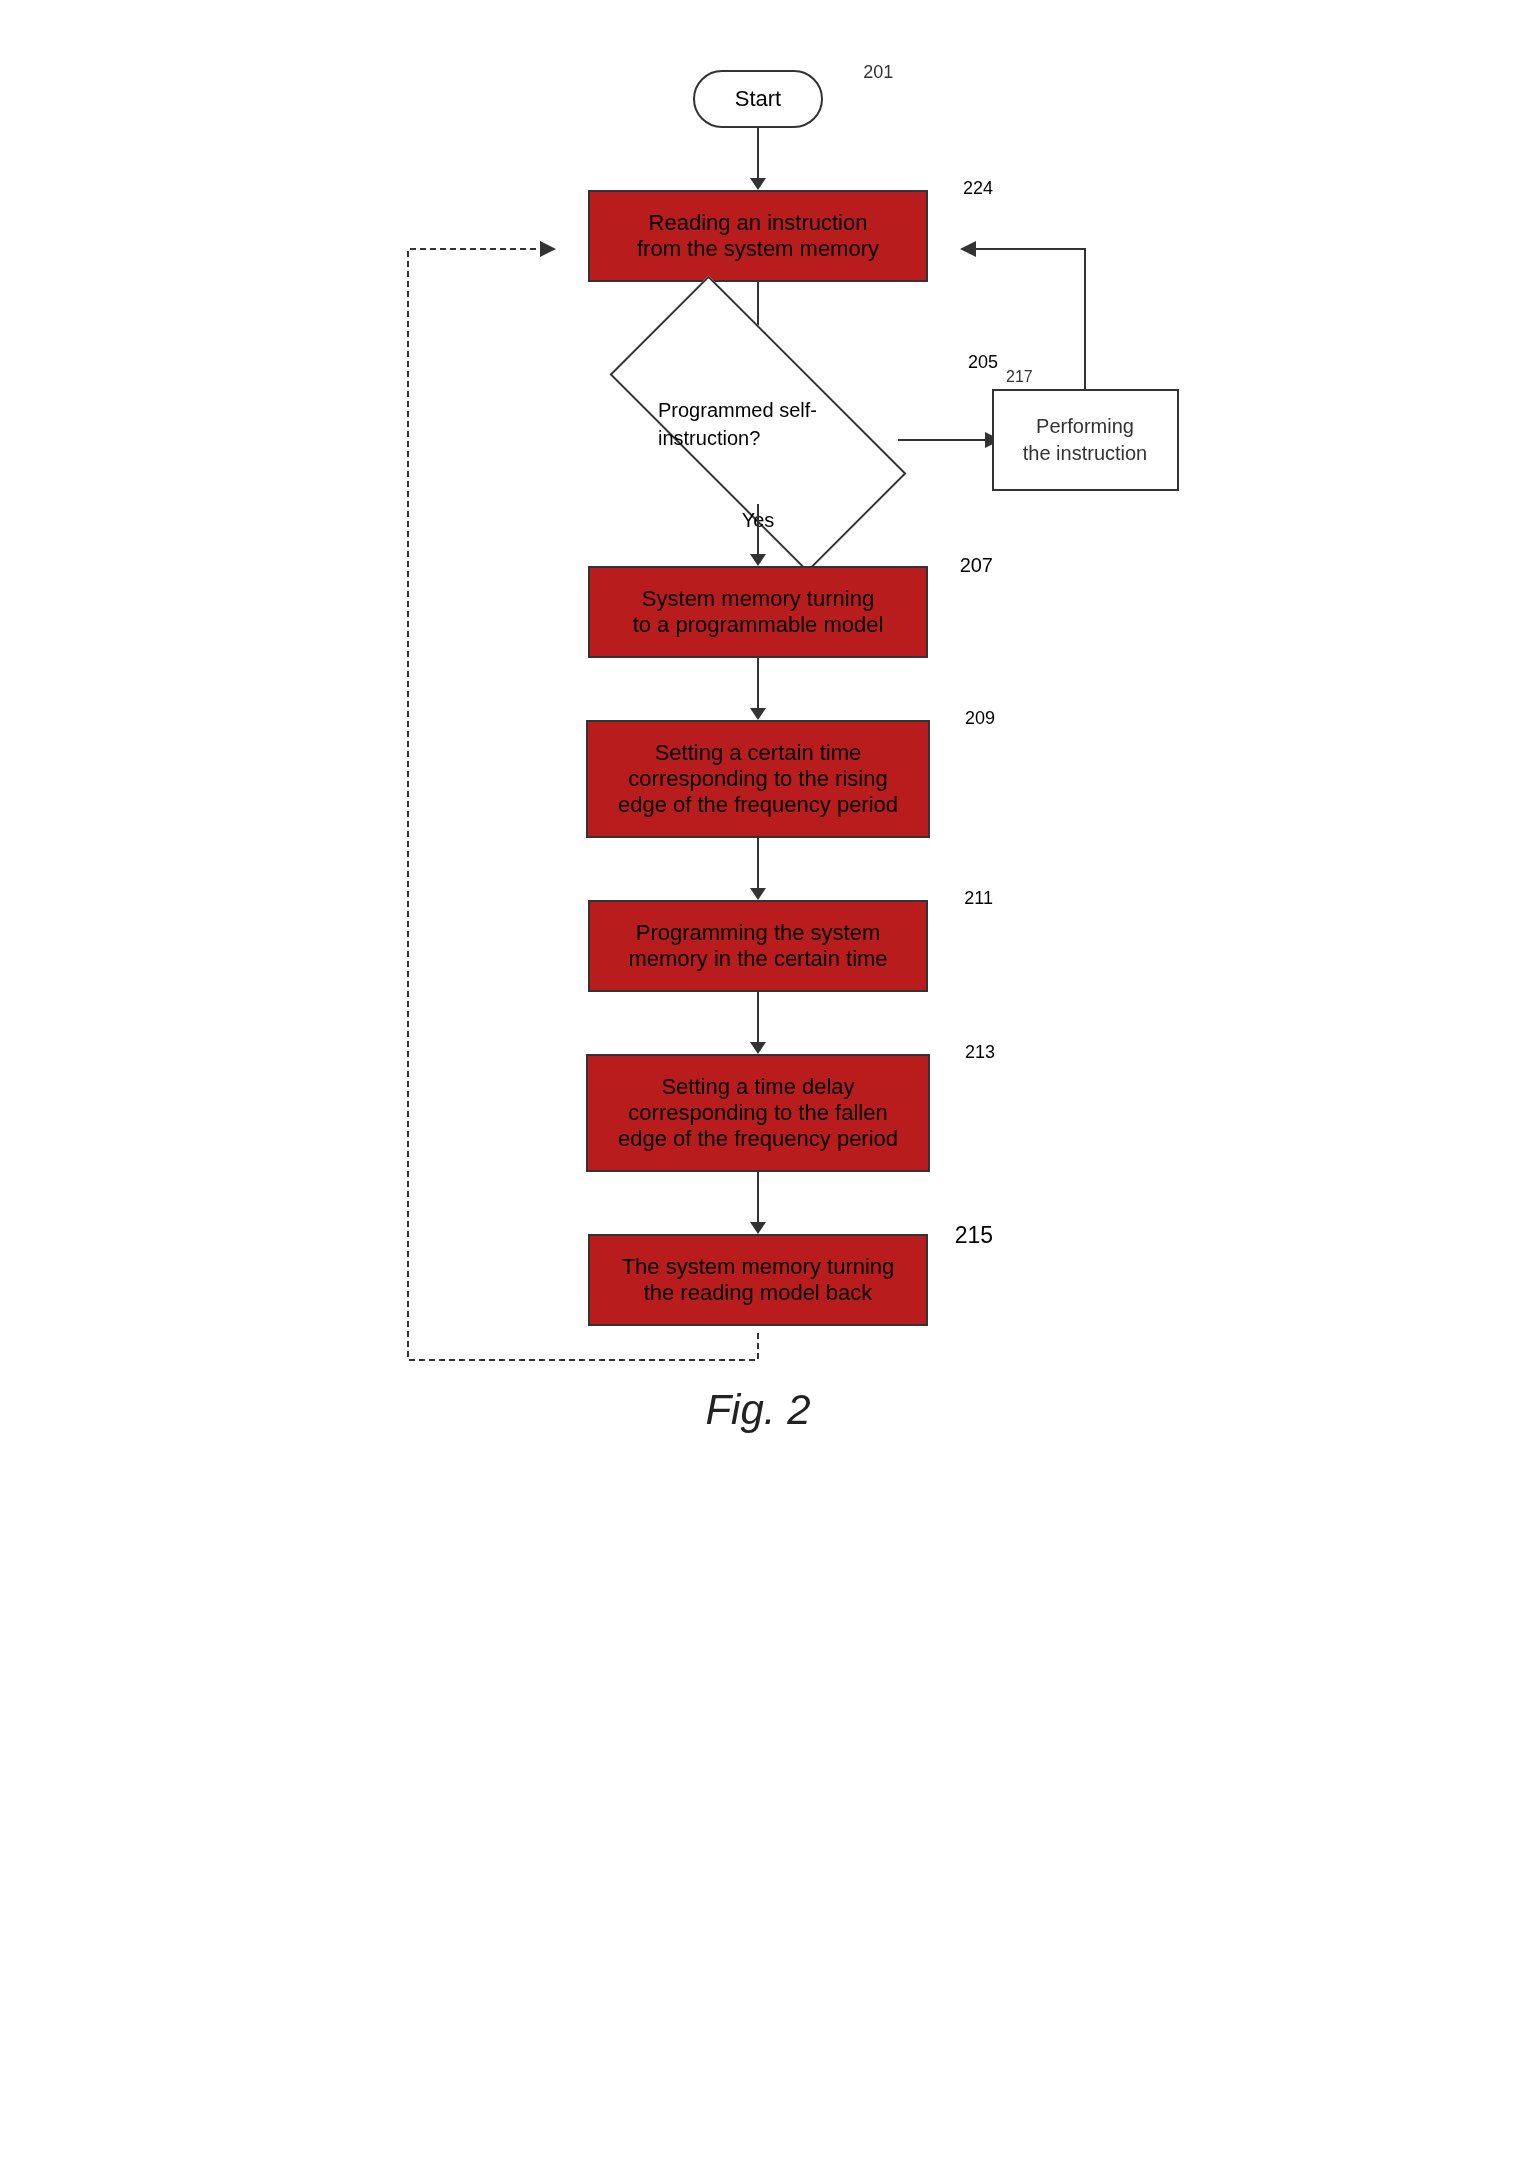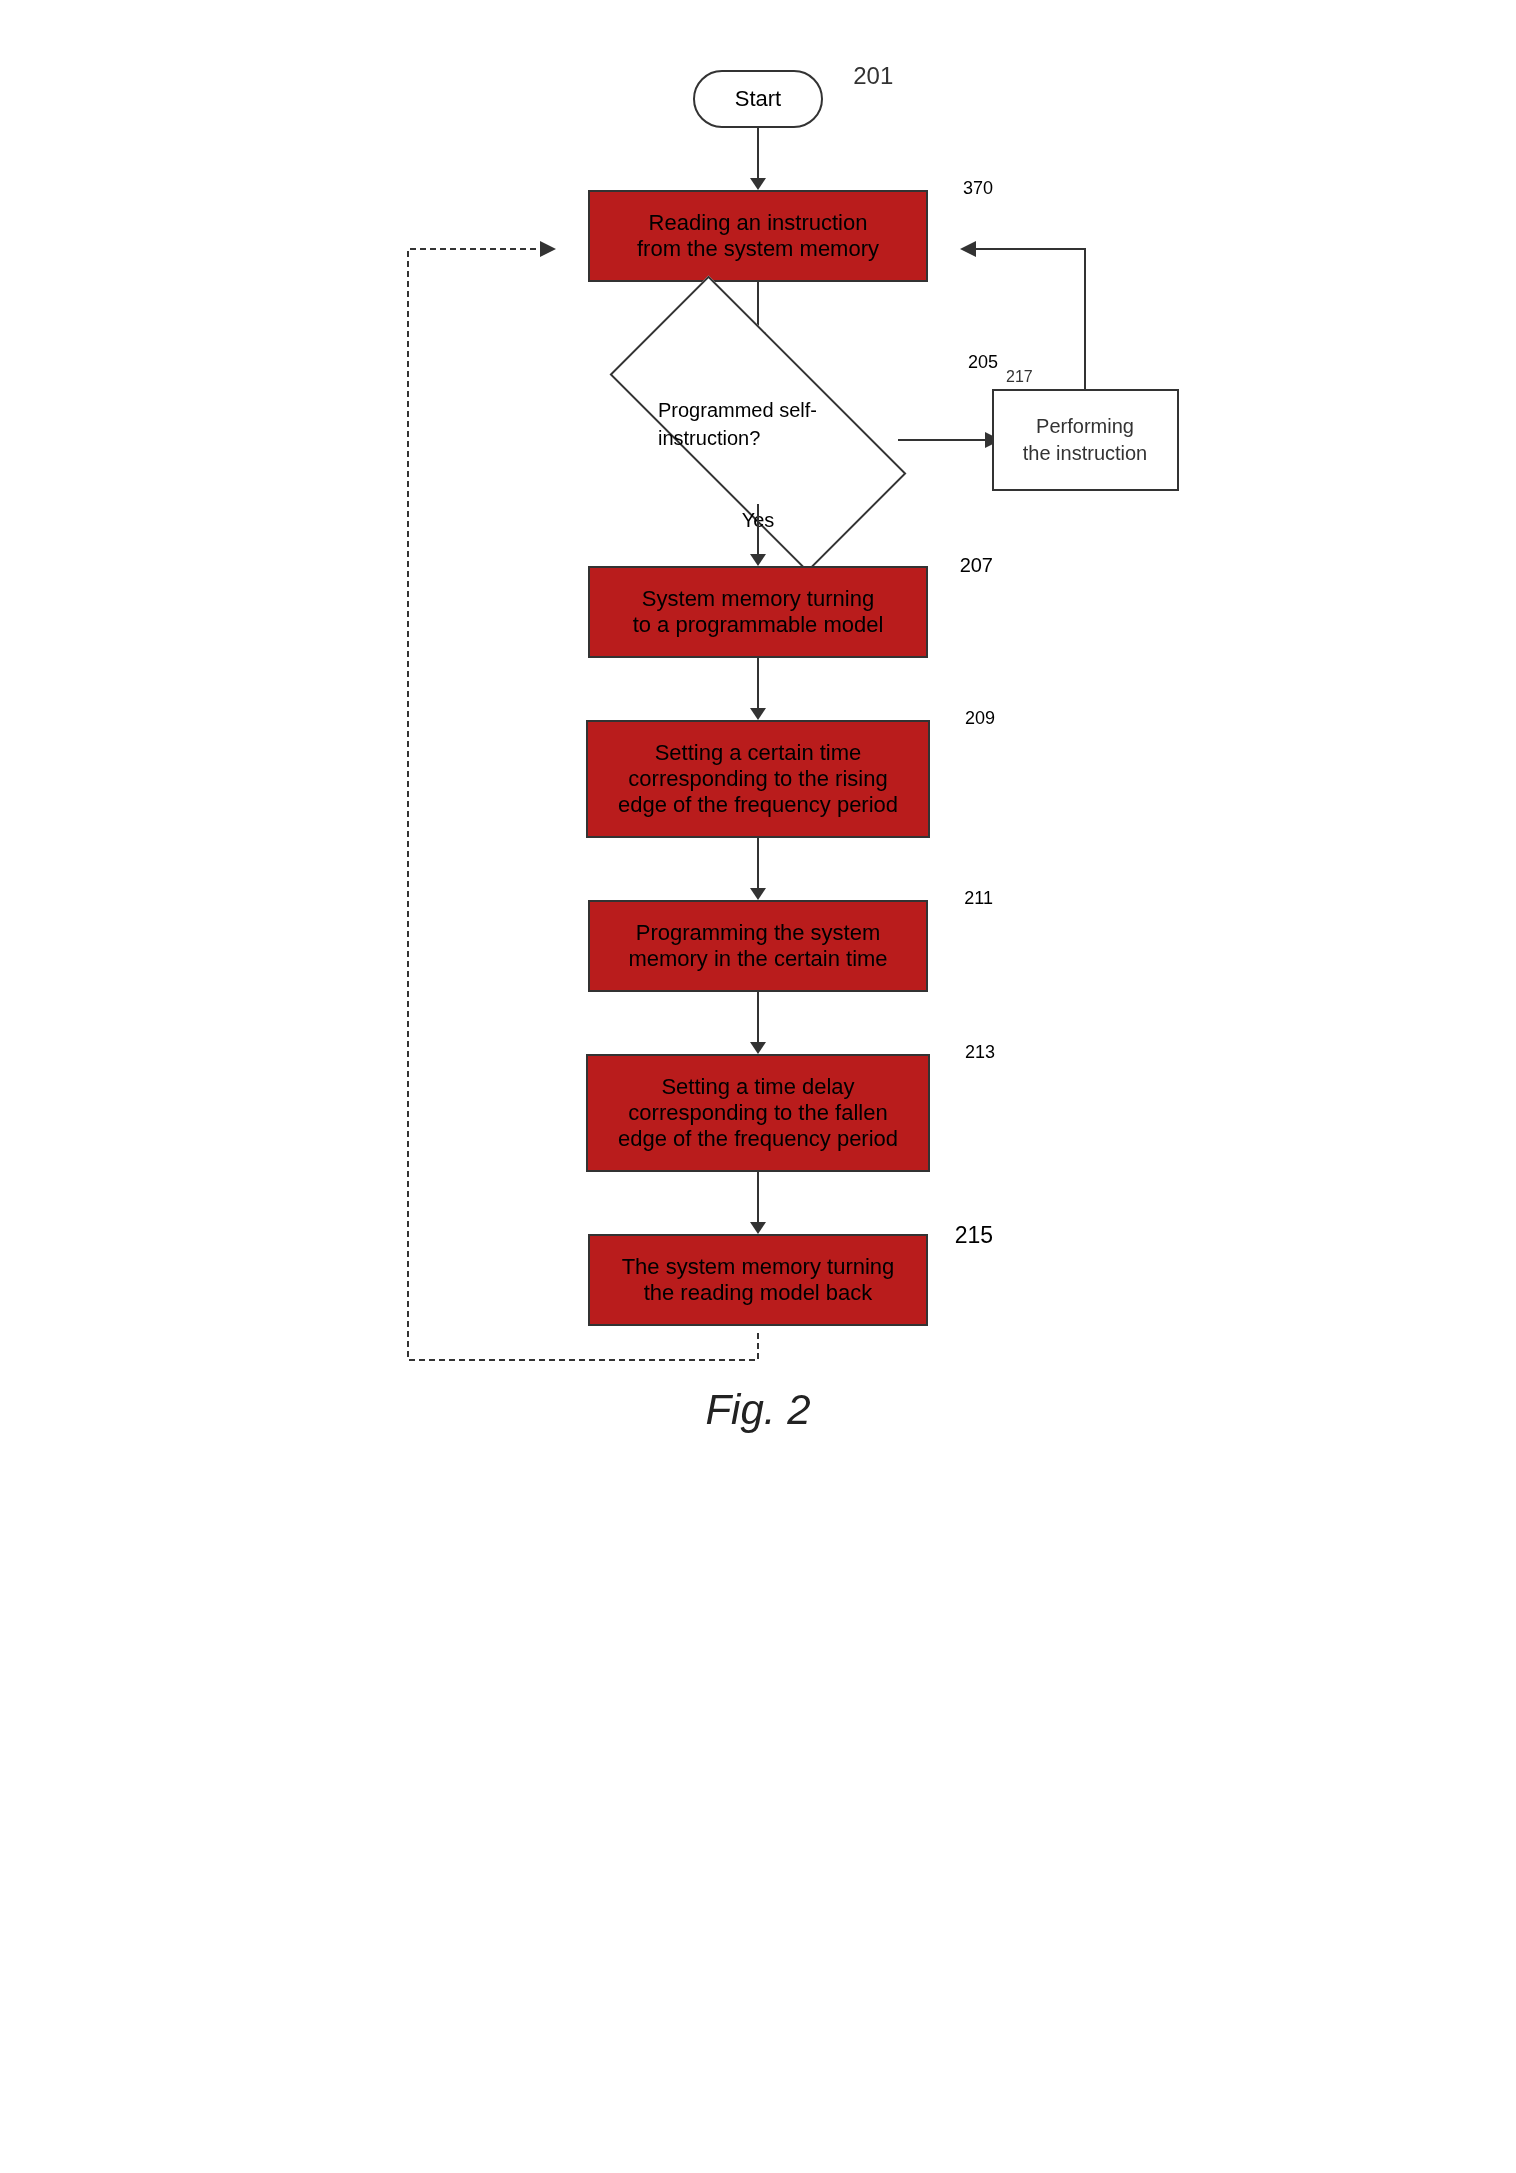--- a/index.html
+++ b/index.html
@@ -86,21 +86,21 @@
       width: 0;
       height: 0;
       border-left: 8px solid transparent;
       border-right: 8px solid transparent;
       border-top: 12px solid #333;
       position: absolute;
       bottom: -12px;
     }
 
     .label-number {
-      font-size: 24px;
+      font-size: 18px;
       color: #333;
       position: absolute;
       right: -60px;
       top: 0;
     }
 
     .figure-label {
       font-size: 42px;
       font-style: italic;
       margin-top: 50px;
@@ -144,21 +144,21 @@
 
     <div style="display:flex;flex-direction:column;align-items:center;">
       <div class="arrow-down" style="height:50px;"></div>
       <div style="height:12px;"></div>
     </div>
 
     <div class="node" style="position:relative;">
       <div class="rect">
         <span>Reading an instruction<br>from the system memory</span>
       </div>
-      <span style="position:absolute;right:-65px;top:-12px;font-size:18px;">370</span>
+      <span style="position:absolute;right:-65px;top:-12px;font-size:18px;">224</span>
     </div>
 
     <div style="display:flex;flex-direction:column;align-items:center;">
       <div class="arrow-down" style="height:50px;"></div>
       <div style="height:12px;"></div>
     </div>
 
     <div style="position:relative;display:flex;align-items:center;justify-content:center;">
       <div class="diamond-wrapper">
         <div class="diamond"></div>

